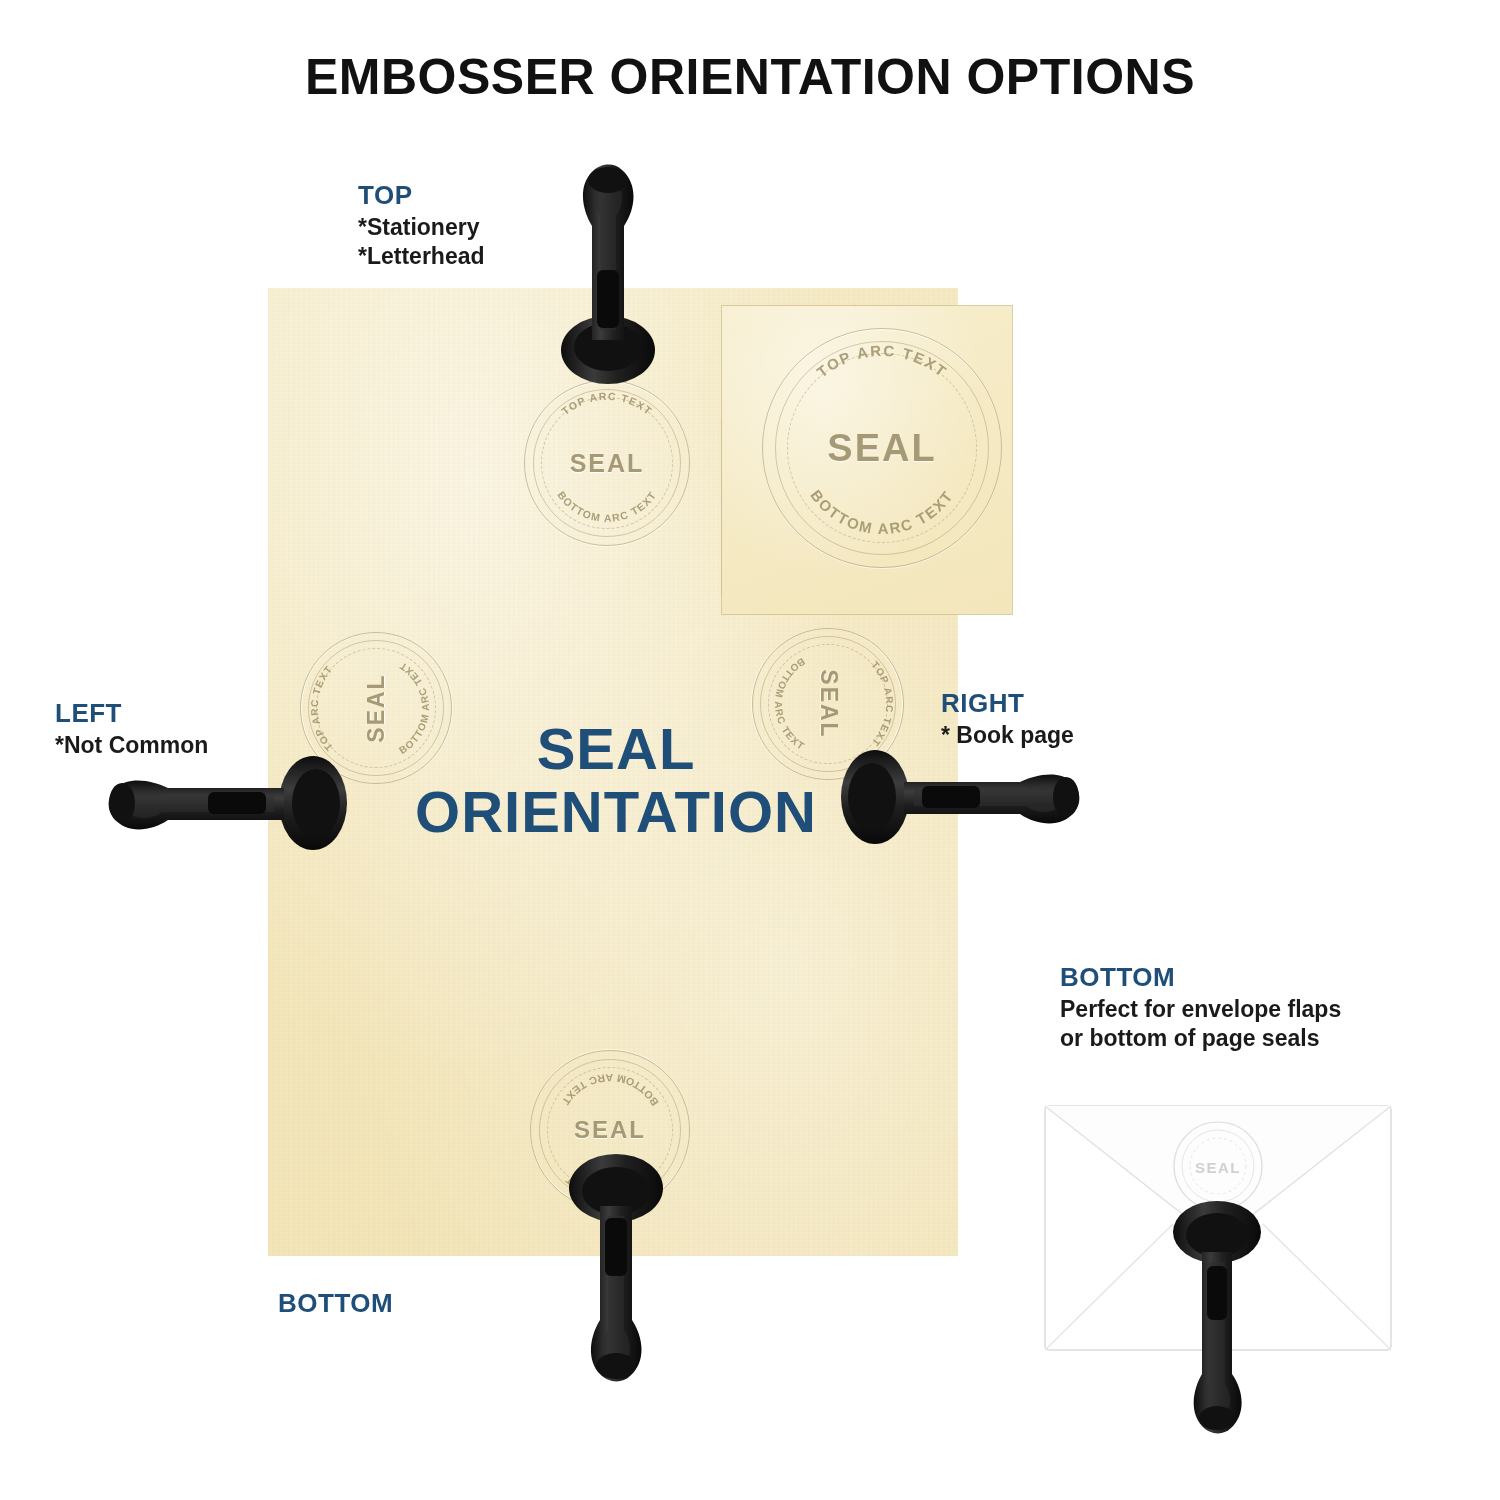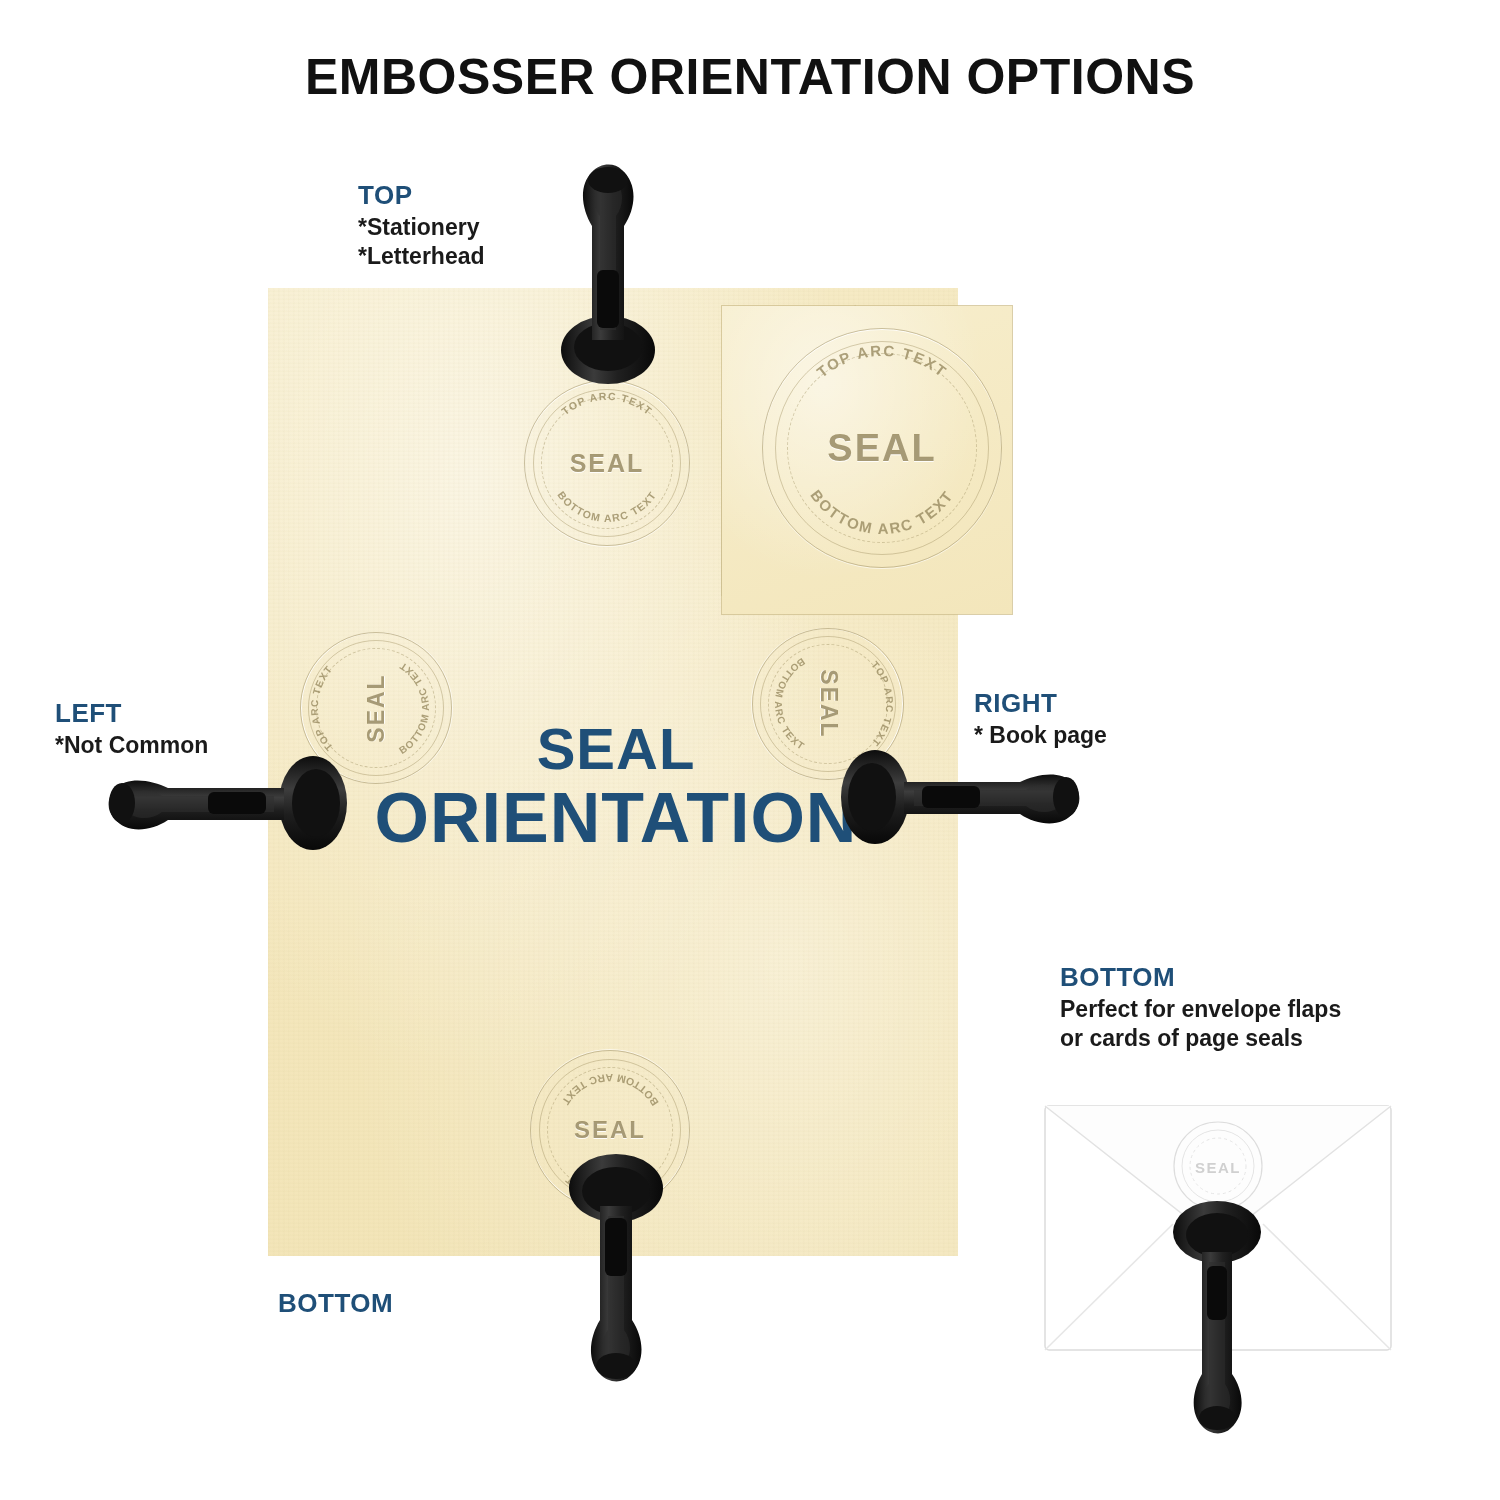--- a/index.html
+++ b/index.html
@@ -83,21 +83,21 @@
     font-size:23px;font-weight:bold;color:#1a1a1a;line-height:1.28;
     margin-top:2px;
   }
 
   
   .center-text{
     position:absolute;left:356px;top:718px;width:520px;text-align:center;
     color:#1f4f78;font-weight:bold;line-height:1.08;
   }
   .center-text .l1{font-size:58px;letter-spacing:1px;}
-  .center-text .l2{font-size:70px;letter-spacing:1px;}
+  .center-text .l2{font-size:58px;letter-spacing:1px;}
 
   
   .envelope{position:absolute;left:1043px;top:1104px;width:350px;height:248px;}
 </style>
 </head>
 <body>
 
 <div class="stage">
 
   <div class="title">EMBOSSER ORIENTATION OPTIONS</div>
@@ -306,28 +306,28 @@
     <div class="head">TOP</div>
     <div class="sub" style="white-space:pre-line;">*Stationery
 *Letterhead</div>
   </div>
 
   <div class="label" style="left:55px;top:698px;">
     <div class="head">LEFT</div>
     <div class="sub" style="white-space:pre-line;">*Not Common</div>
   </div>
 
-  <div class="label" style="left:974px;top:688px;">
+  <div class="label" style="left:941px;top:688px;">
     <div class="head">RIGHT</div>
     <div class="sub" style="white-space:pre-line;">* Book page</div>
   </div>
 
   <div class="label" style="left:278px;top:1288px;">
     <div class="head">BOTTOM</div>
   </div>
 
   <div class="label" style="left:1060px;top:962px;">
     <div class="head">BOTTOM</div>
     <div class="sub" style="white-space:pre-line;">Perfect for envelope flaps
-or cards of page seals</div>
+or bottom of page seals</div>
   </div>
 
 </div>
 
 </body></html>

